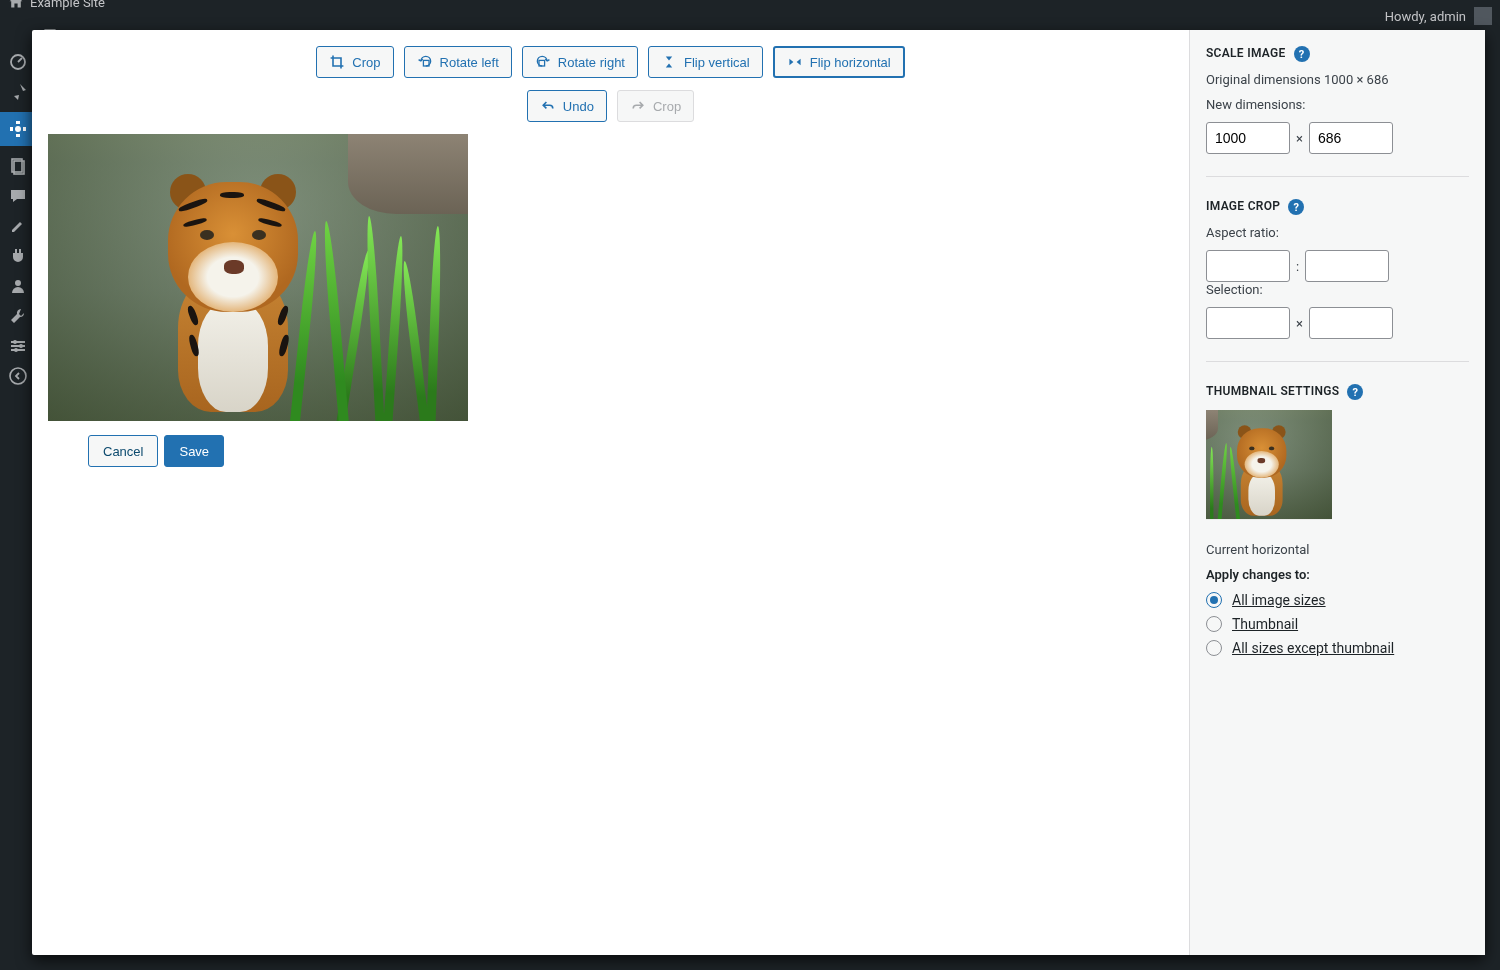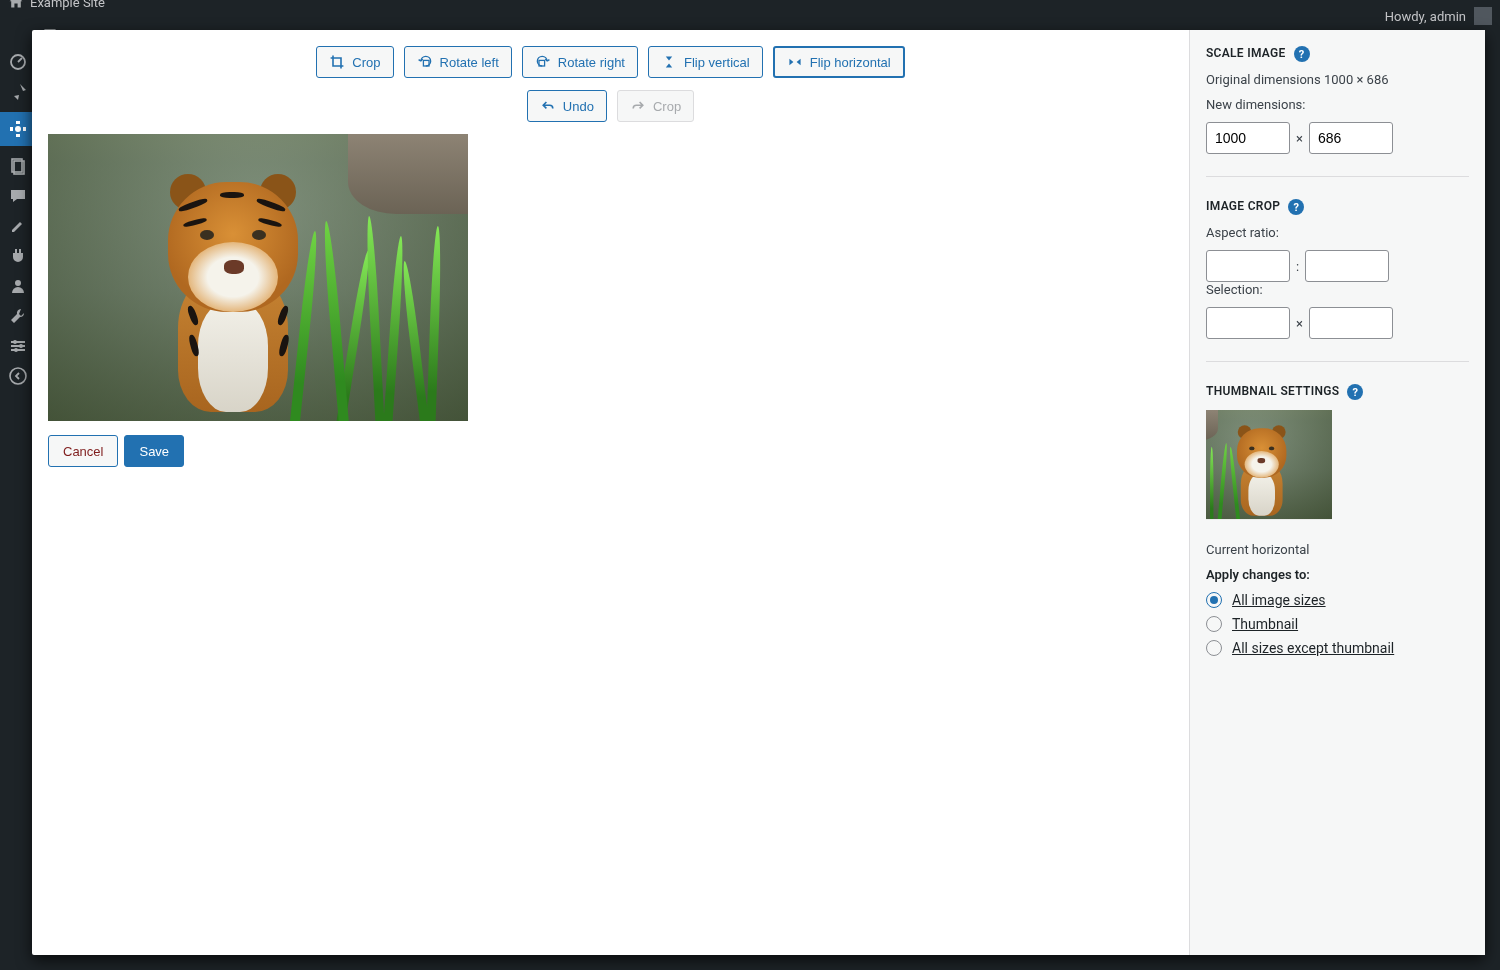--- a/index.html
+++ b/index.html
@@ -27,21 +27,21 @@
 .modal-body { flex: 1; display: flex; overflow: hidden; }
 .main-pane { flex: 1; padding: 16px; overflow: auto; }
 .side-pane { width: 296px; border-left: 1px solid #dcdcde; background: #f6f7f7; padding: 16px; overflow: auto; font-size: 13px; color: #3c434a; }
 
 
 .btnrow { display: flex; flex-wrap: wrap; gap: 10px; margin-bottom: 12px; justify-content: center; }
 .btn { display: inline-flex; align-items: center; gap: 7px; border: 1px solid #2271b1; background: #f6f7f7; color: #2271b1; padding: 0 12px; height: 32px; border-radius: 3px; font-size: 13px; cursor: pointer; }
 .btn.selected { border: 2px solid #2271b1; }
 .btn.disabled { border-color: #dcdcde; color: #a7aaad; cursor: default; }
 .btn-primary { background: #2271b1; color: #fff; border: 1px solid #2271b1; padding: 0 14px; height: 32px; border-radius: 3px; font-size: 13px; cursor: pointer; }
-.btn-secondary { border: 1px solid #2271b1; background: #f6f7f7; color: #7f1d1d; padding: 0 14px; height: 32px; border-radius: 3px; font-size: 13px; cursor: pointer; }
+.btn-secondary { border: 1px solid #2271b1; background: #f6f7f7; color: #0c4a6e; padding: 0 14px; height: 32px; border-radius: 3px; font-size: 13px; cursor: pointer; margin-left: 40px; }
 .footrow { margin-top: 14px; display:flex; gap: 6px; }
 
 
 .preview { width: 420px; height: 287px; background: linear-gradient(180deg,#7a8a6a 0%,#6b7d63 10%, #5e6f58 55%, #3d4d2f 100%); position: relative; overflow:hidden; }
 .water { position:absolute; inset:0; background: radial-gradient(ellipse at 50% 30%, rgba(150,165,150,0.5), rgba(70,85,60,0.7)); }
 .grass { position:absolute; right:8px; bottom:0; width:170px; height:210px; }
 .grass::before,.grass::after{content:"";position:absolute;bottom:0;width:10px;border-radius:50% 50% 0 0;background:linear-gradient(180deg,#6fd343,#2f8a1f 80%);}
 .grass::before{left:10px;height:190px;transform:skewX(-6deg);}
 .grass::after{left:40px;height:200px;transform:skewX(5deg);}
 .blade{position:absolute;bottom:0;width:9px;border-radius:50% 50% 0 0;background:linear-gradient(180deg,#84e856,#2b7a1b 85%);}

